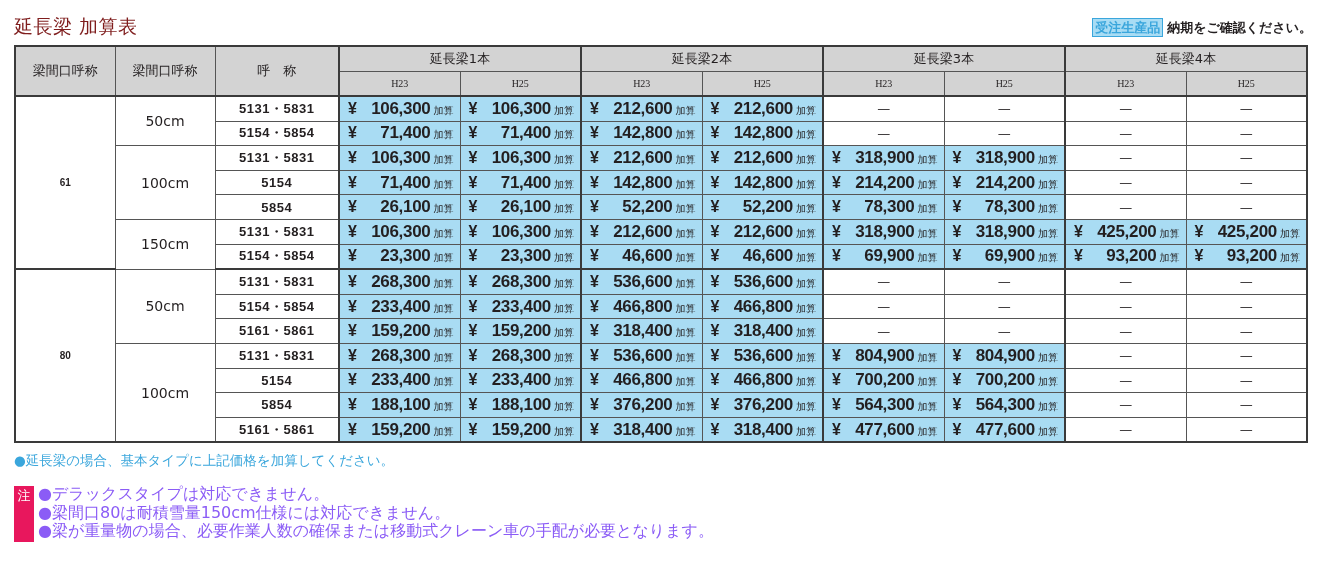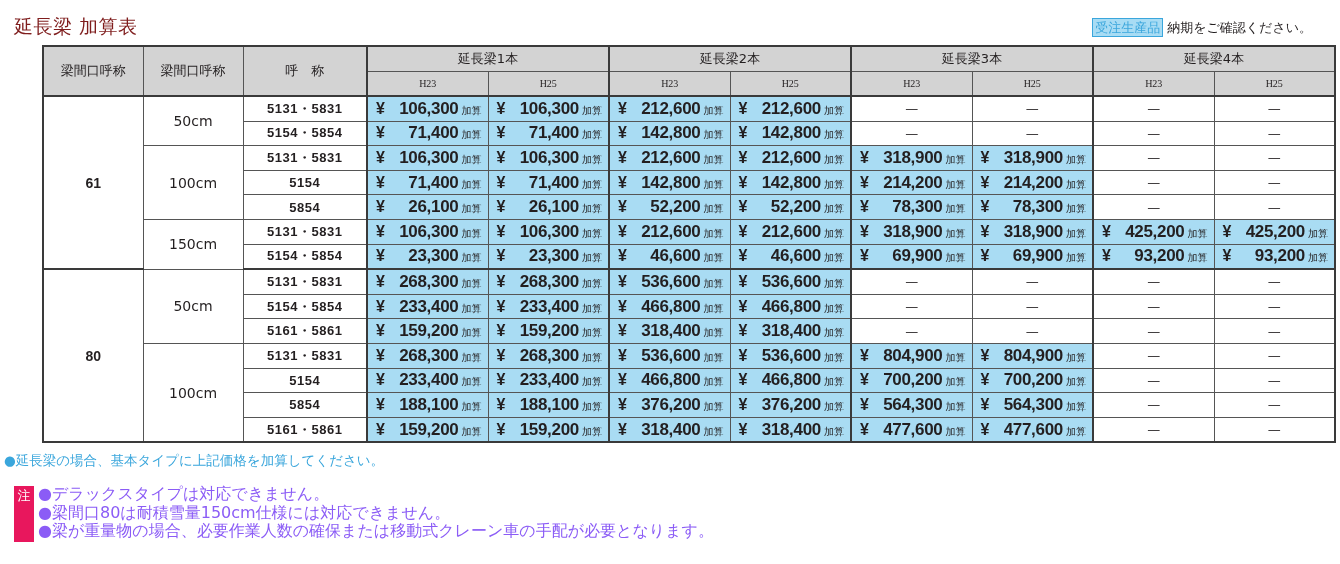--- a/index.html
+++ b/index.html
@@ -1,42 +1,42 @@
 <!DOCTYPE html>
 <html><head>
 <meta charset="utf-8">
 <style>
   html, body { margin:0; padding:0; background:#ffffff; }
   body { width:1340px; height:564px; position:relative; overflow:hidden;
          font-family:"DejaVu Sans","Liberation Sans",sans-serif; color:#231f20; }
   .title { position:absolute; left:14px; top:14px; font-size:19px; letter-spacing:0.5px; color:#7f1d1d; }
-  .order-note { position:absolute; right:28px; top:18px; font-size:13px; display:flex; align-items:center; }
+  .order-note { position:absolute; right:28px; top:18px; font-size:13px; display:flex; align-items:center;font-weight:bold; }
   .order-badge { background:#a8dcf4; color:#3aa6dc; border:1px solid #3aa6dc; padding:0 2px; margin-right:4px; font-size:13px; line-height:17px; }
   table.price { position:absolute; left:14px; top:45px; border-collapse:collapse; table-layout:fixed; width:1294px;
-                border:2px solid #3a3a3a;margin-left:28px; }
+                border:2px solid #3a3a3a; }
   table.price col.c0 { width:100px; } col.c1 { width:100px; } col.c2 { width:124px; }
   table.price col.p { width:121px; }
   th, td { border:1px solid #555; padding:0; text-align:center; vertical-align:middle; }
   thead th { background:#d3d3d3; font-weight:normal; font-size:13px; color:#231f20; }
   thead tr.h1 th { height:24px; }
   thead tr.h2 th { height:23px; font-family:Liberation Serif, serif; font-size:10px; }
   thead { border-bottom:2px solid #3a3a3a; }
   tbody td { height:23.6px; font-size:13px; }
-  td.span-a { font-family:"Liberation Sans",sans-serif; font-weight:bold; font-size:14px; }
+  td.span-a { font-family:"Liberation Sans",sans-serif; font-weight:bold; font-size:10px; }
   td.span-b { font-family:"DejaVu Sans",sans-serif; font-size:14px; }
   td.code { font-family:"Liberation Sans",sans-serif; font-weight:bold; font-size:13px; letter-spacing:0.5px; }
   td.price-cell { background:#a9dcf3; }
   td.price-cell .wrap { display:flex; align-items:baseline; justify-content:flex-start; padding:0 6px 0 8px; white-space:nowrap; }
   td.price-cell .yen { font-family:"Liberation Sans",sans-serif; font-weight:bold; font-size:16px; margin-right:2px; }
   td.price-cell .amt { font-family:"Liberation Sans",sans-serif; font-weight:bold; font-size:17px; flex:1; text-align:right; letter-spacing:-0.3px; }
   td.price-cell .suffix { font-size:10px; margin-left:3px; }
   td.dash { background:#ffffff; font-size:13px; }
   tr.group-end td { border-bottom:2px solid #3a3a3a; }
   .col-group-left { border-left:2px solid #3a3a3a !important; }
-  .note-blue { position:absolute; left:4px; top:452px; font-size:13.5px; color:#3aa6dc; }
+  .note-blue { position:absolute; left:14px; top:452px; font-size:13.5px; color:#3aa6dc; }
   .caution-box { position:absolute; left:14px; top:486px; width:20px; height:56px; background:#e8175d; color:#fff;
                  font-size:13px; text-align:center; line-height:20px; }
   .caution-list { position:absolute; left:38px; top:485px; font-size:16px; line-height:18.5px; color:#8b5cf6; }
   .caution-list div { white-space:nowrap; }
 </style>
 </head>
 <body>
 
 <div class="title">延長梁 加算表</div>
 <div class="order-note">

